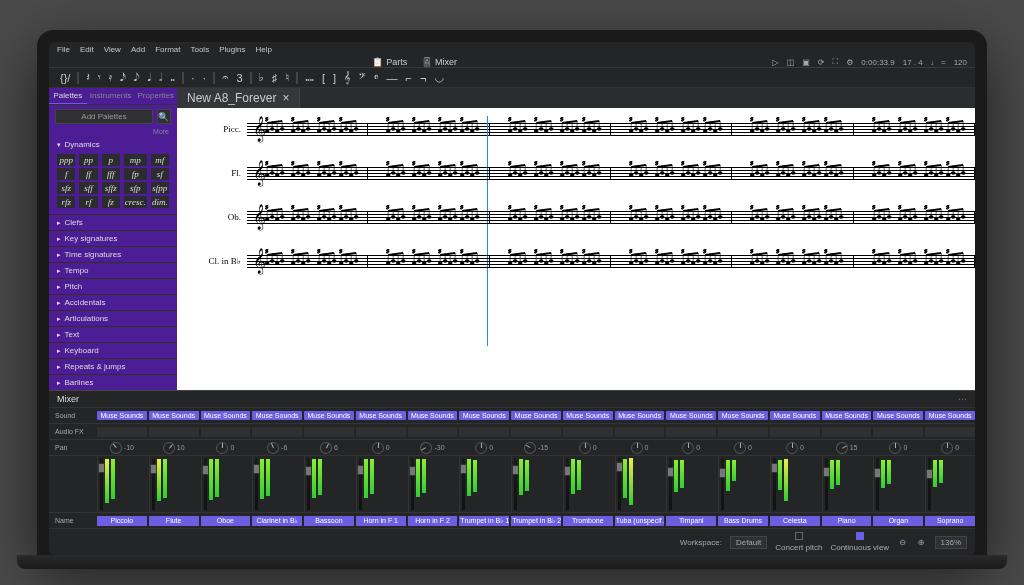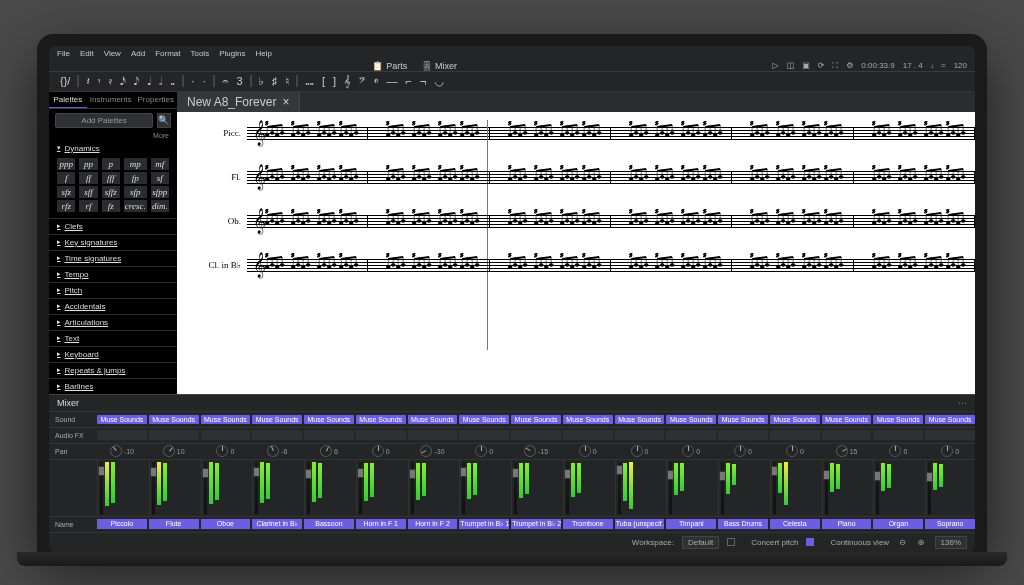--- a/index.html
+++ b/index.html
@@ -14,29 +14,29 @@
 .tab { padding:3px 10px; font-size:9px; color:#aaa; cursor:pointer; }
 .tab.act { color:#fff; border-bottom:2px solid #6b5ee0; }
 .ctr { flex:1; display:flex; justify-content:center; gap:14px; color:#ccc;align-items:flex-end; }
 .ctr span { cursor:pointer; }
 .rtool { display:flex; gap:8px; font-size:8px; color:#aaa; align-items:center; }
 .rtool .ico { cursor:pointer; }
 .notebar { display:flex; align-items:center; gap:6px; padding:3px 10px; font-size:11px; color:#ccc; border-bottom:1px solid #333; }
 .notebar span { cursor:pointer; padding:0 1px; }
 .notebar .sep { width:1px; height:12px; background:#444; }
 .body { display:flex; }
-.side { width:128px; background:#000000; }
+.side { width:128px; background:#4c1d95; }
 .ptabs { display:flex; font-size:8px; border-bottom:1px solid #333; }
 .ptab { flex:1; text-align:center; padding:3px; color:#888; cursor:pointer; }
 .ptab.act { color:#ddd; border-bottom:1px solid #6b5ee0; }
 .addp { display:flex; padding:4px 6px; gap:4px; }
 .addp .fld { flex:1; background:#2e3032; border:1px solid #444; border-radius:2px; text-align:center; font-size:8px; color:#999; padding:2px; }
 .addp .srch { width:14px; background:#2e3032; border:1px solid #444; display:flex; align-items:center; justify-content:center; }
 .more { text-align:right; font-size:7px; color:#888; padding:0 8px 2px; }
-.phdr { display:flex; align-items:center; gap:4px; padding:3px 8px; font-size:8px; cursor:pointer; color:#ddd;text-decoration:underline; }
+.phdr { display:flex; align-items:center; gap:4px; padding:3px 8px; font-size:8px; cursor:pointer; color:#ddd; }
 .phdr::before { content:"▸"; font-size:7px; }
 .phdr.open::before { content:"▾"; }
 .dyn { display:grid; grid-template-columns:repeat(5,1fr); gap:2px 4px; padding:2px 8px 6px; font-style:italic; font-family:Georgia,serif; font-size:9px; color:#ddd; }
 .dyn span { text-align:center; cursor:pointer; background:#2a2c2e; padding:1px; }
 .plist .phdr { border-top:1px solid #2e2e2e; }
 .plist .phdr::before { content:"▸"; }
 .score { background:#2a2c2e; flex:1; display:flex; flex-direction:column; }
 .filetab { display:flex; padding:0; }
 .ftab { padding:3px 10px; font-size:12px; color:#ccc; background:#35373a; border-right:1px solid #444; display:flex; gap:6px; align-items:center; }
 .sheet { background:#fff; flex:1; position:relative; overflow:hidden; padding:8px 0 8px 20px; }
@@ -63,21 +63,21 @@
 .pancell { flex:1 0 48px; display:flex; align-items:center; justify-content:center; gap:2px; color:#999; font-size:7px; }
 .knob { width:12px; height:12px; border-radius:50%; border:1px solid #555; position:relative; cursor:pointer; }
 .knob::after { content:""; position:absolute; top:0; left:50%; width:1px; height:5px; background:#aaa; transform-origin:bottom; }
 .fcell { flex:1 0 48px; height:56px; display:flex; gap:1px; align-items:flex-end; padding:2px; position:relative; border-left:1px solid #333; }
 .ftrack { width:3px; height:100%; background:linear-gradient(#1a1a1a,#111); position:relative; }
 .fhand { position:absolute; width:7px; height:10px; background:#777; border:1px solid #333; left:-2px; cursor:pointer; }
 .mbar { width:4px; margin-left:1px; }
 .mfill { width:100%; }
 .ncell { flex:1 0 48px; background:#6b5ee0; color:#fff; font-size:7px; text-align:center; padding:1px; white-space:nowrap; overflow:hidden; }
 .status { display:flex; justify-content:flex-end; gap:8px; padding:3px 8px; font-size:8px; color:#aaa; border-top:1px solid #333; align-items:center; }
-.chk { display:flex; gap:16px; align-items:center; cursor:pointer; }
+.chk { display:flex; gap:3px; align-items:center; cursor:pointer;flex-direction:column; }
 .box { width:8px; height:8px; border:1px solid #666; }
 .box.on { background:#6b5ee0; border-color:#6b5ee0; }
 .sel { background:#2e3032; padding:1px 5px; border:1px solid #444; cursor:pointer; }
 .zm { cursor:pointer; padding:0 2px; }
 </style>
 </head>
 <body>
 
 <div class="laptop">
 <div class="win">

